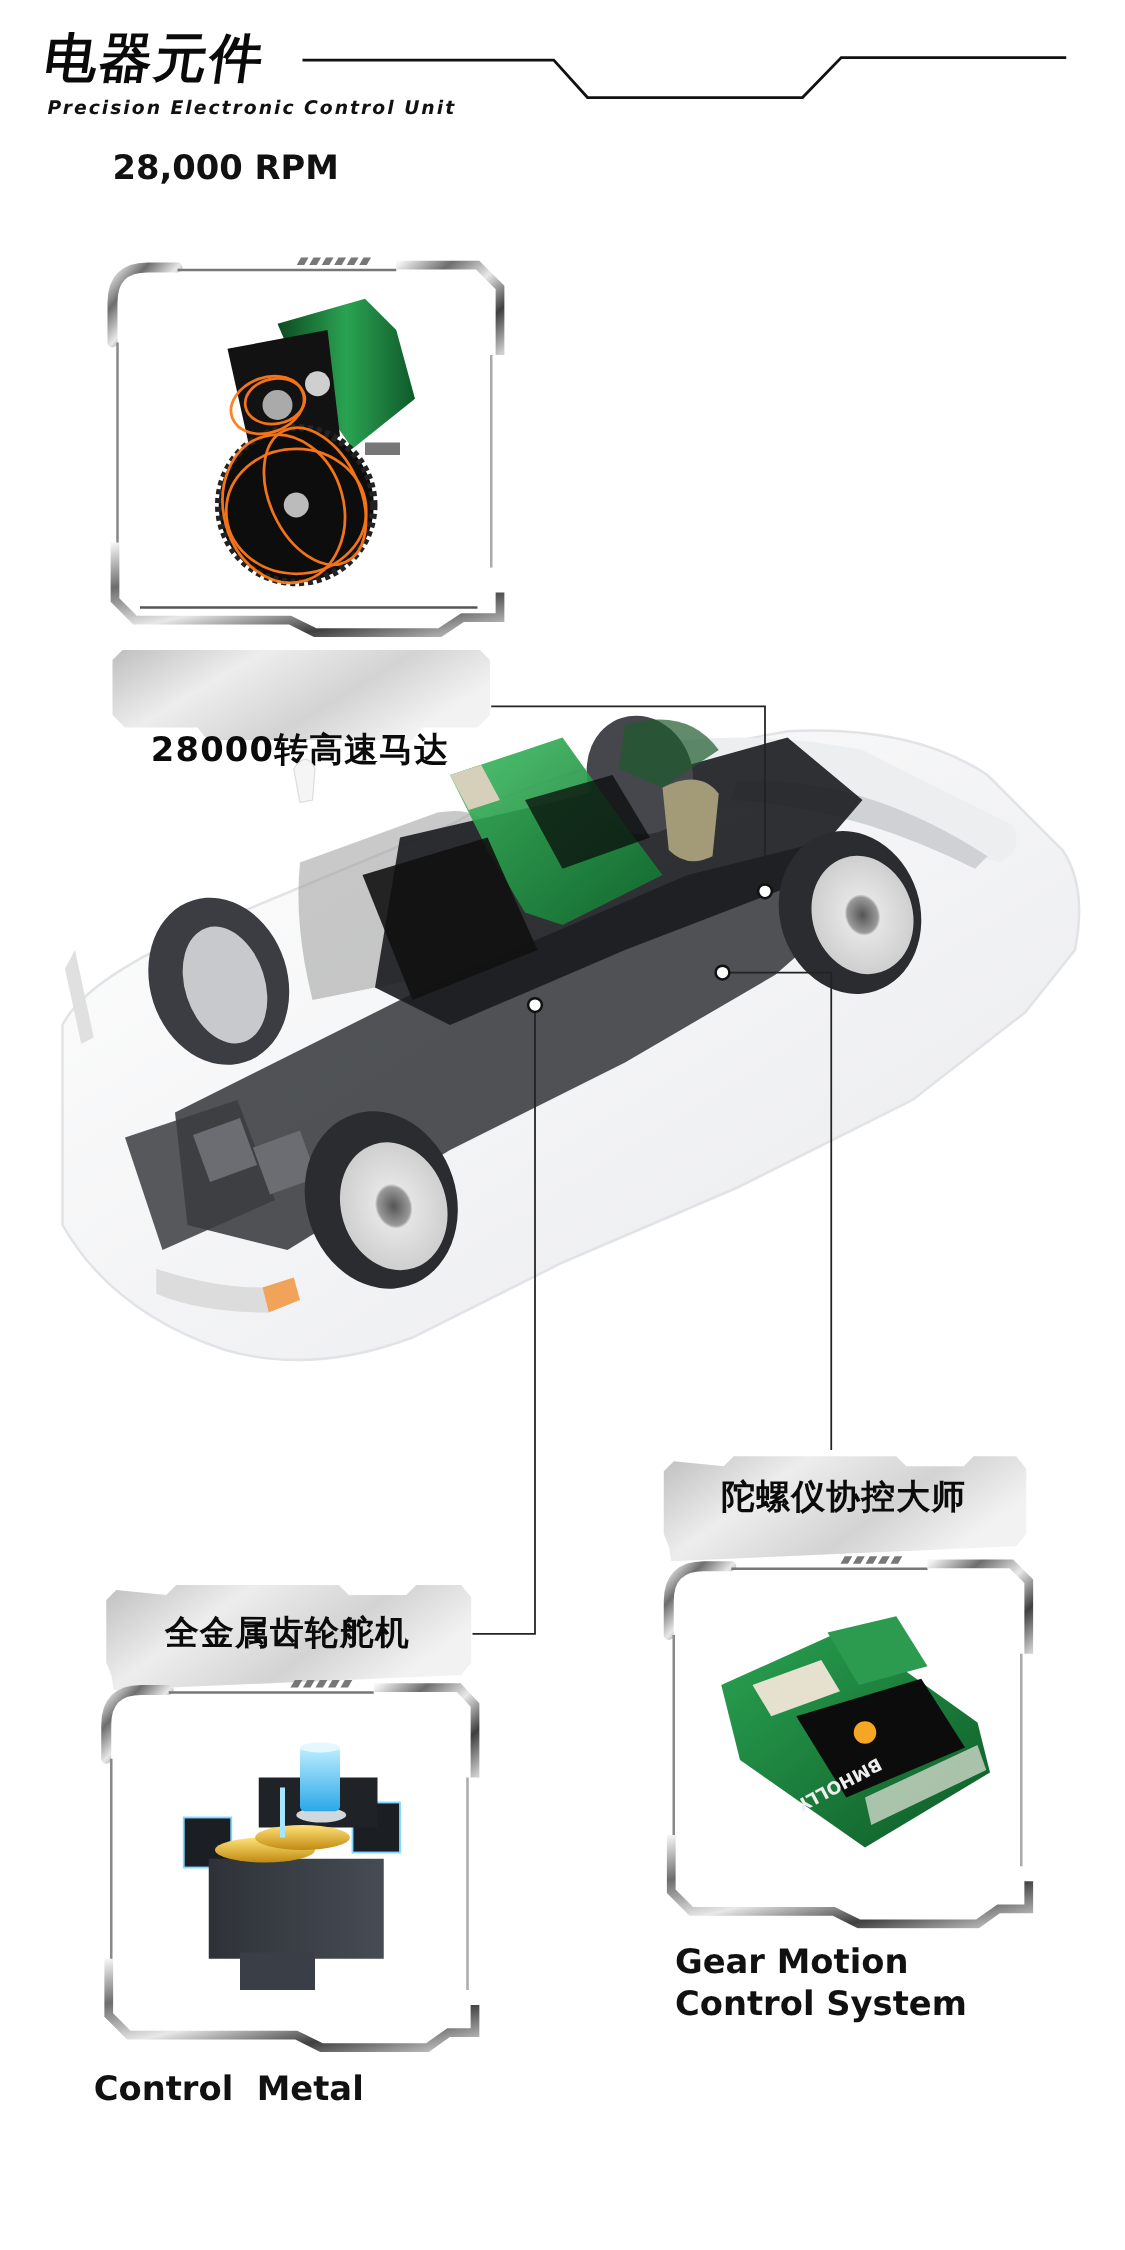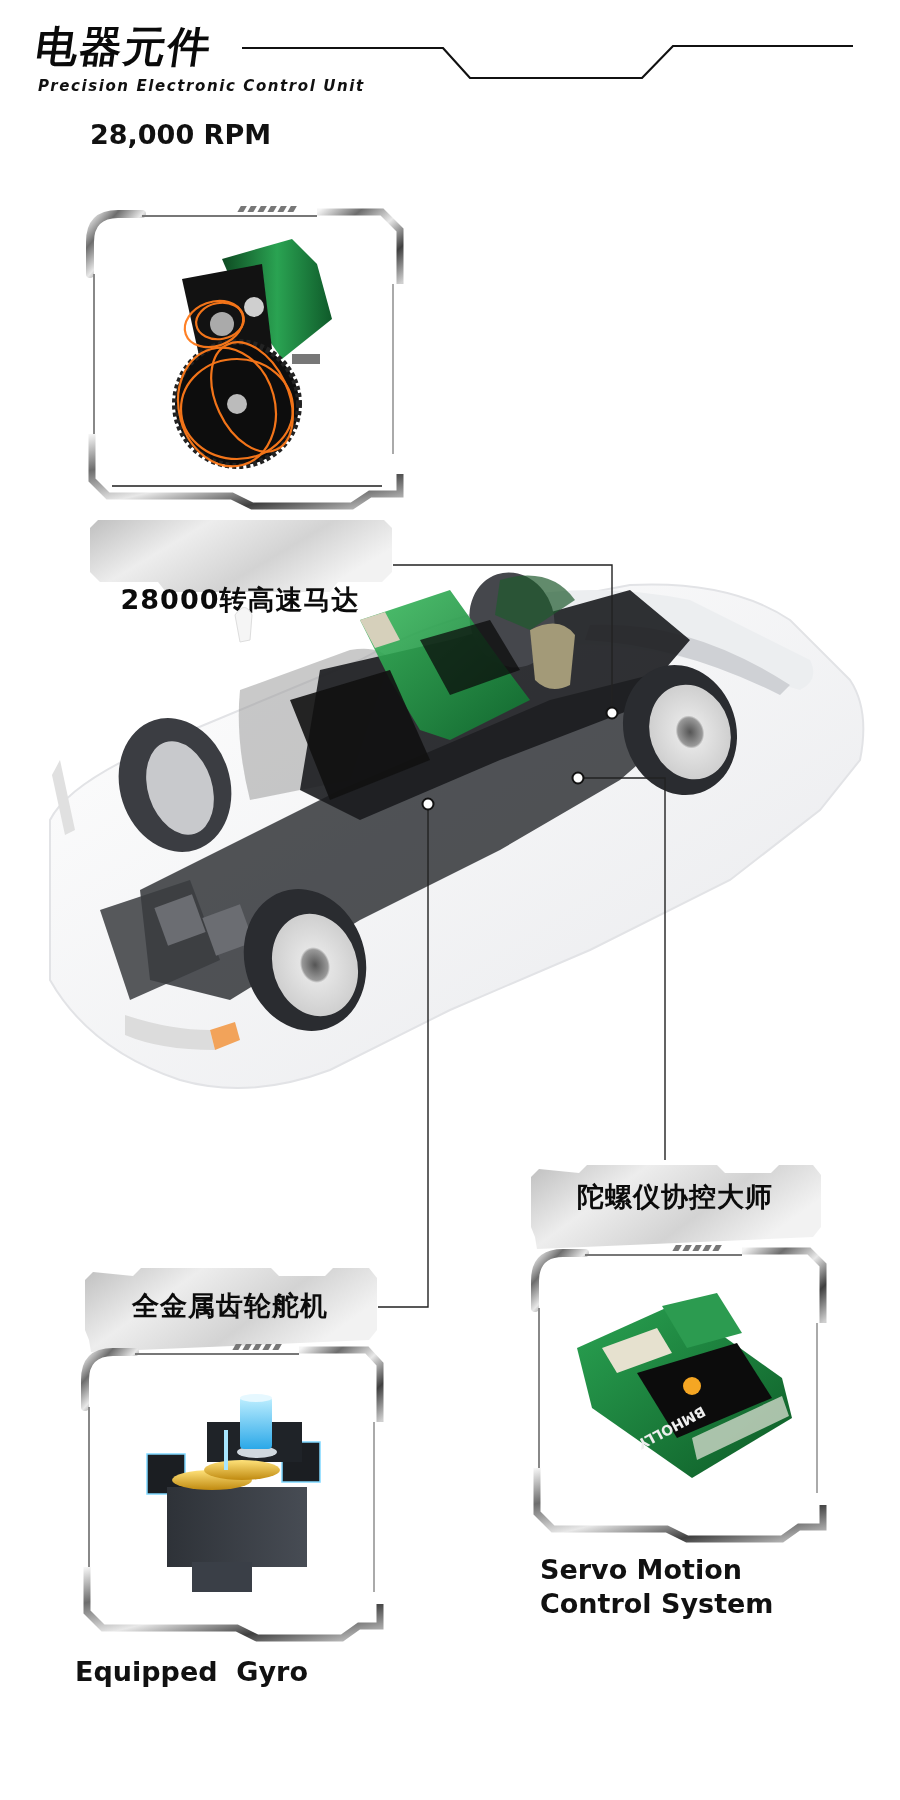--- a/index.html
+++ b/index.html
@@ -228,21 +228,21 @@
     <path d="M95,18 L150,5 L175,45 L120,60 Z" fill="#2c9b50"></path>
     <path d="M35,60 L90,40 L105,65 L50,85 Z" fill="#e6e1cf"></path>
     <path d="M70,85 L170,55 L205,110 L110,150 Z" fill="#0c0c0c"></path>
     <text x="135" y="118" font-family="DejaVu Sans, sans-serif" font-weight="700" font-size="14" fill="#eee" transform="rotate(-28 135 118) scale(-1,-1) translate(-270,-236)">BMHOLLY</text>
     <circle cx="125" cy="98" r="9" fill="#f5a623"></circle>
     <path d="M125,150 L215,108 L222,128 L130,172 Z" fill="#cfd8c9" opacity="0.8"></path>
   </svg>
 </div>
 
 <div class="caption" style="left:540px; top:1553px; width:275px;">
-  <div>Servo Motion</div>
+  <div>Gear Motion</div>
   <div>Control System</div>
 </div>
 
 <div class="banner" style="left:81px; top:1260px; width:298px; height:92px;">
   <svg width="298" height="92" viewBox="0 0 298 92">
     <path d="M60,8 L190,8 L198,16 L244,16 L252,8 L288,8 L296,18 L296,70 L288,80 L10,92 L8,80 L4,70 L4,20 L12,12 L52,16 Z" fill="url(#silver)"></path>
   </svg>
   <div class="banner-label" style="top:28px;">全金属齿轮舵机</div>
 </div>
 
@@ -285,14 +285,14 @@
     <ellipse cx="80" cy="88" rx="40" ry="10" fill="url(#gold)"></ellipse>
     <ellipse cx="110" cy="78" rx="38" ry="10" fill="url(#gold)"></ellipse>
     <ellipse cx="125" cy="60" rx="20" ry="6" fill="#d0d8de"></ellipse>
     <rect x="108" y="5" width="32" height="52" rx="4" fill="url(#blueGlow)"></rect>
     <ellipse cx="124" cy="6" rx="16" ry="4" fill="#e6f8ff"></ellipse>
     <rect x="92" y="38" width="4" height="40" fill="#a7e6ff"></rect>
   </svg>
 </div>
 
 <div class="caption" style="left:75px; top:1655px; width:315px;">
-  <div style="white-space:pre;">Equipped  Gyro</div>
+  <div style="white-space:pre;">Control  Metal</div>
 </div>
 
 </body></html>

